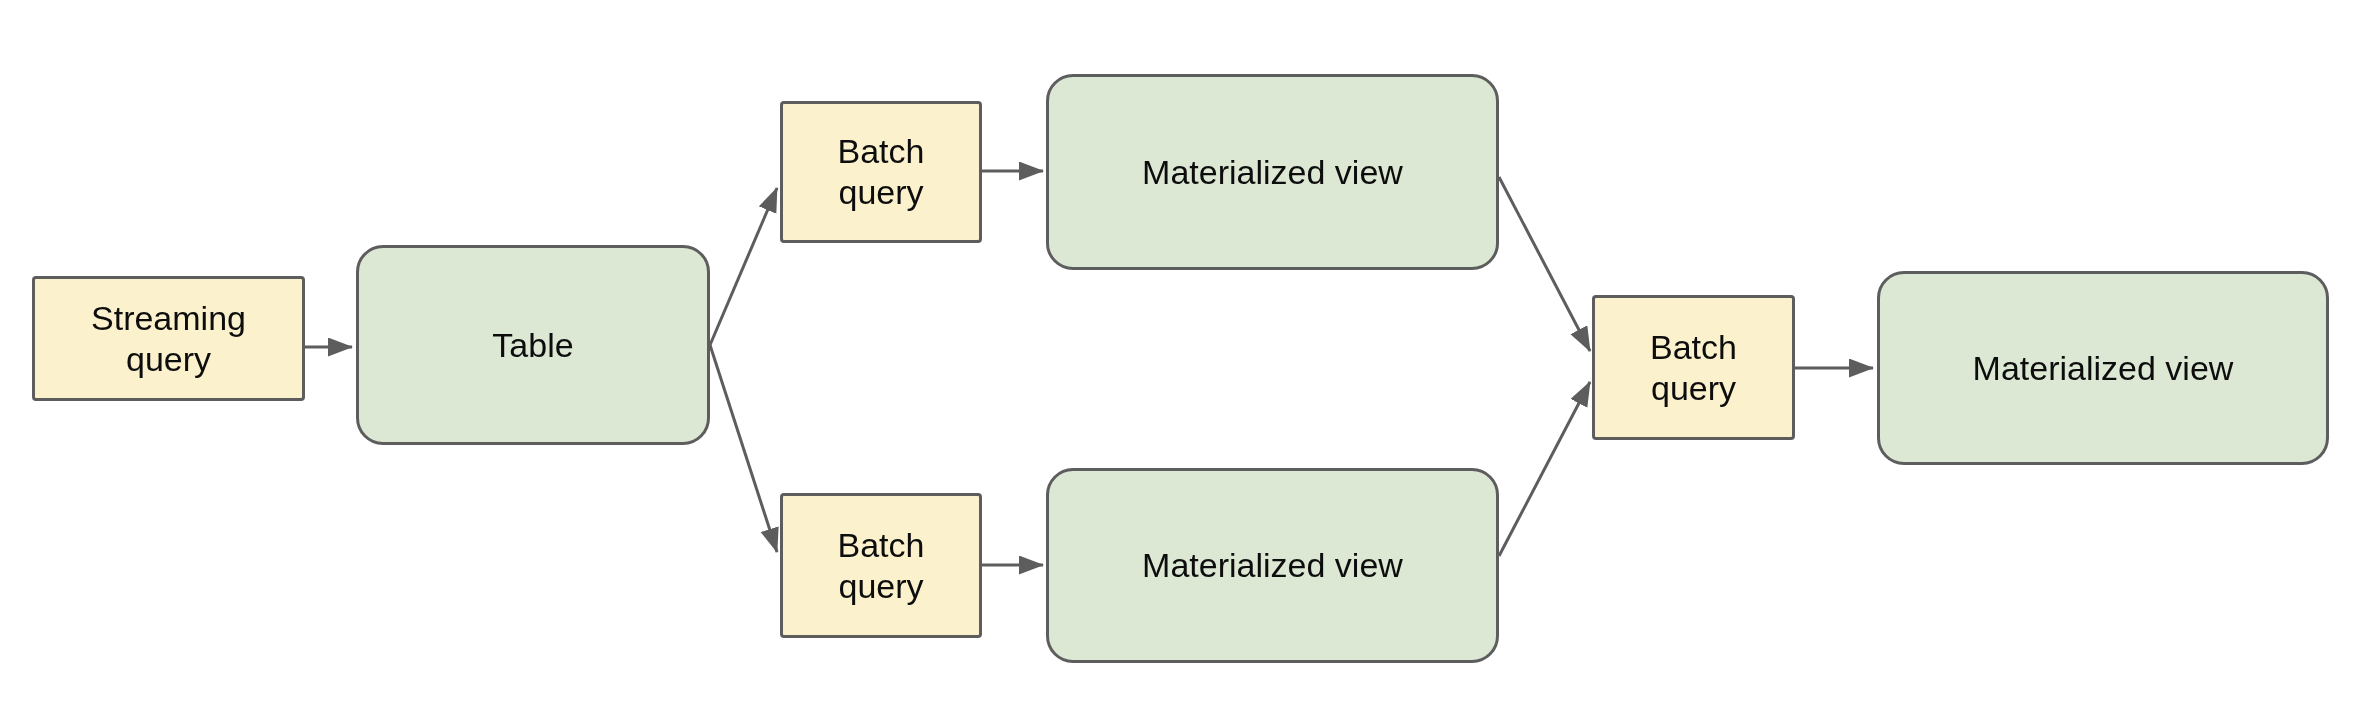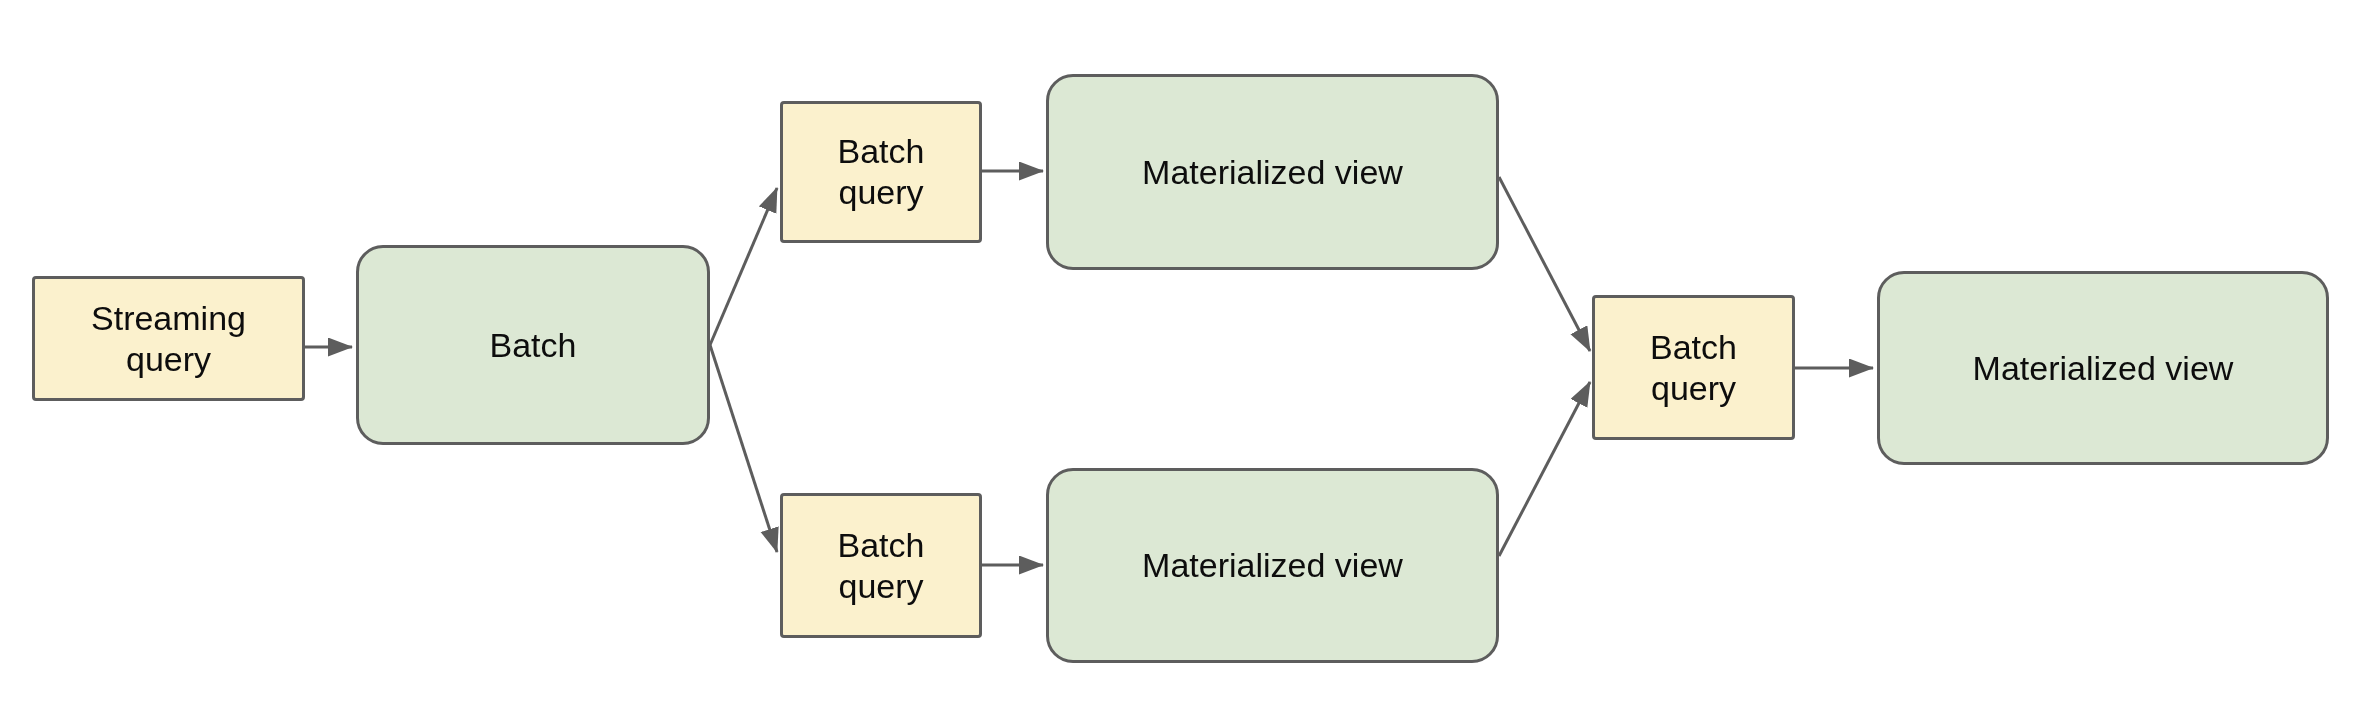--- a/index.html
+++ b/index.html
@@ -73,21 +73,21 @@
     <line x1="1499" y1="177" x2="1590" y2="351" marker-end="url(#arrowhead)"></line>
     <line x1="1499" y1="556" x2="1590" y2="382" marker-end="url(#arrowhead)"></line>
     <line x1="1795" y1="368" x2="1873" y2="368" marker-end="url(#arrowhead)"></line>
   </svg>
 
   <div class="node query" style="left:32px; top:276px; width:273px; height:125px;">
     <span>Streaming query</span>
   </div>
 
   <div class="node entity" style="left:356px; top:245px; width:354px; height:200px;">
-    <span>Batch</span>
+    <span>Table</span>
   </div>
 
   <div class="node query" style="left:780px; top:101px; width:202px; height:142px;">
     <span>Batch query</span>
   </div>
 
   <div class="node entity" style="left:1046px; top:74px; width:453px; height:196px;">
     <span>Materialized view</span>
   </div>
 

